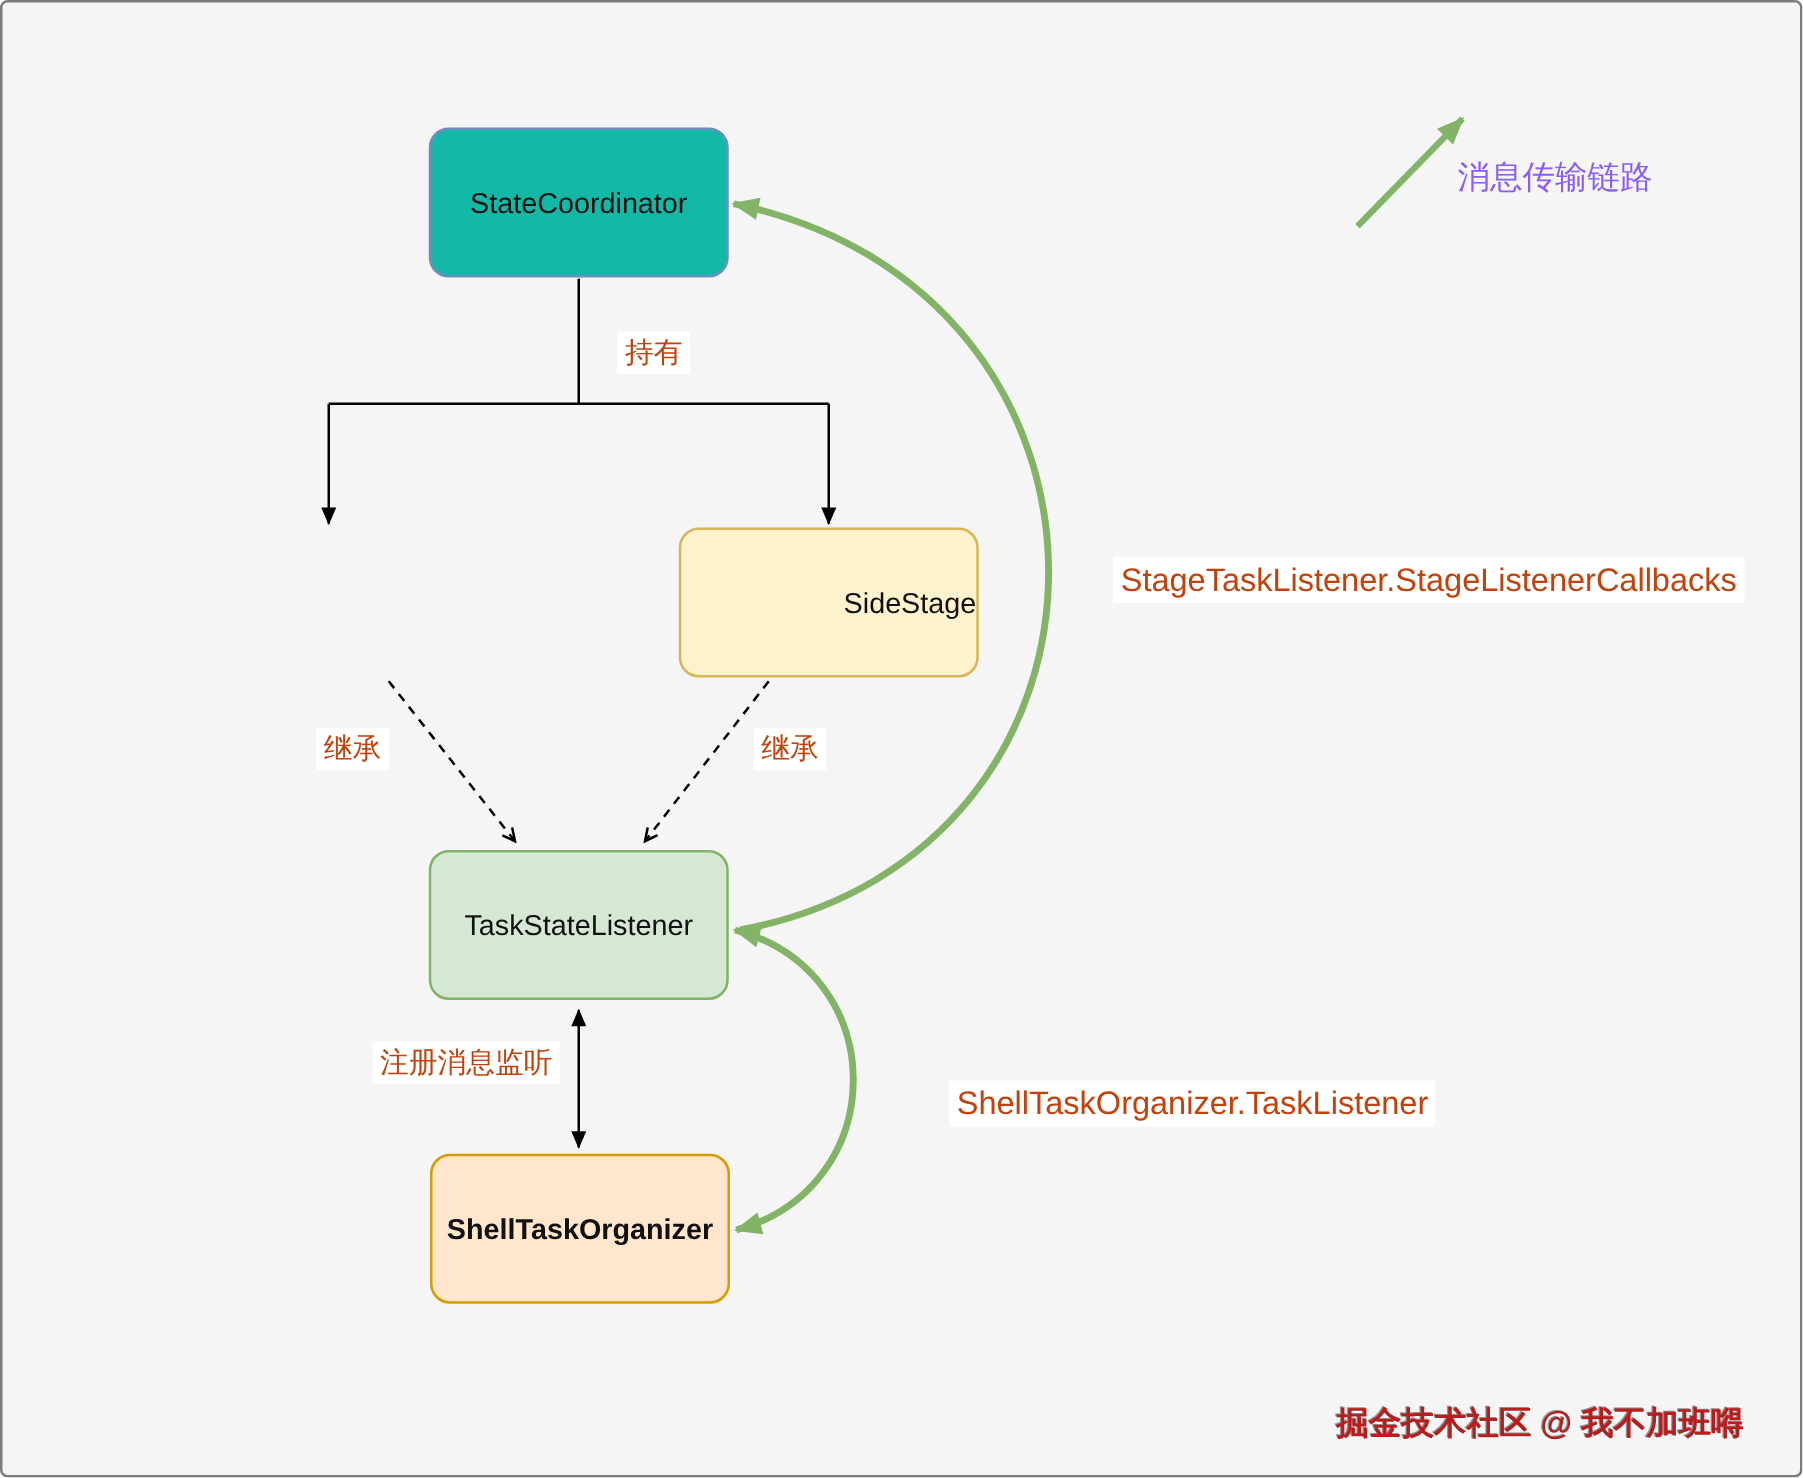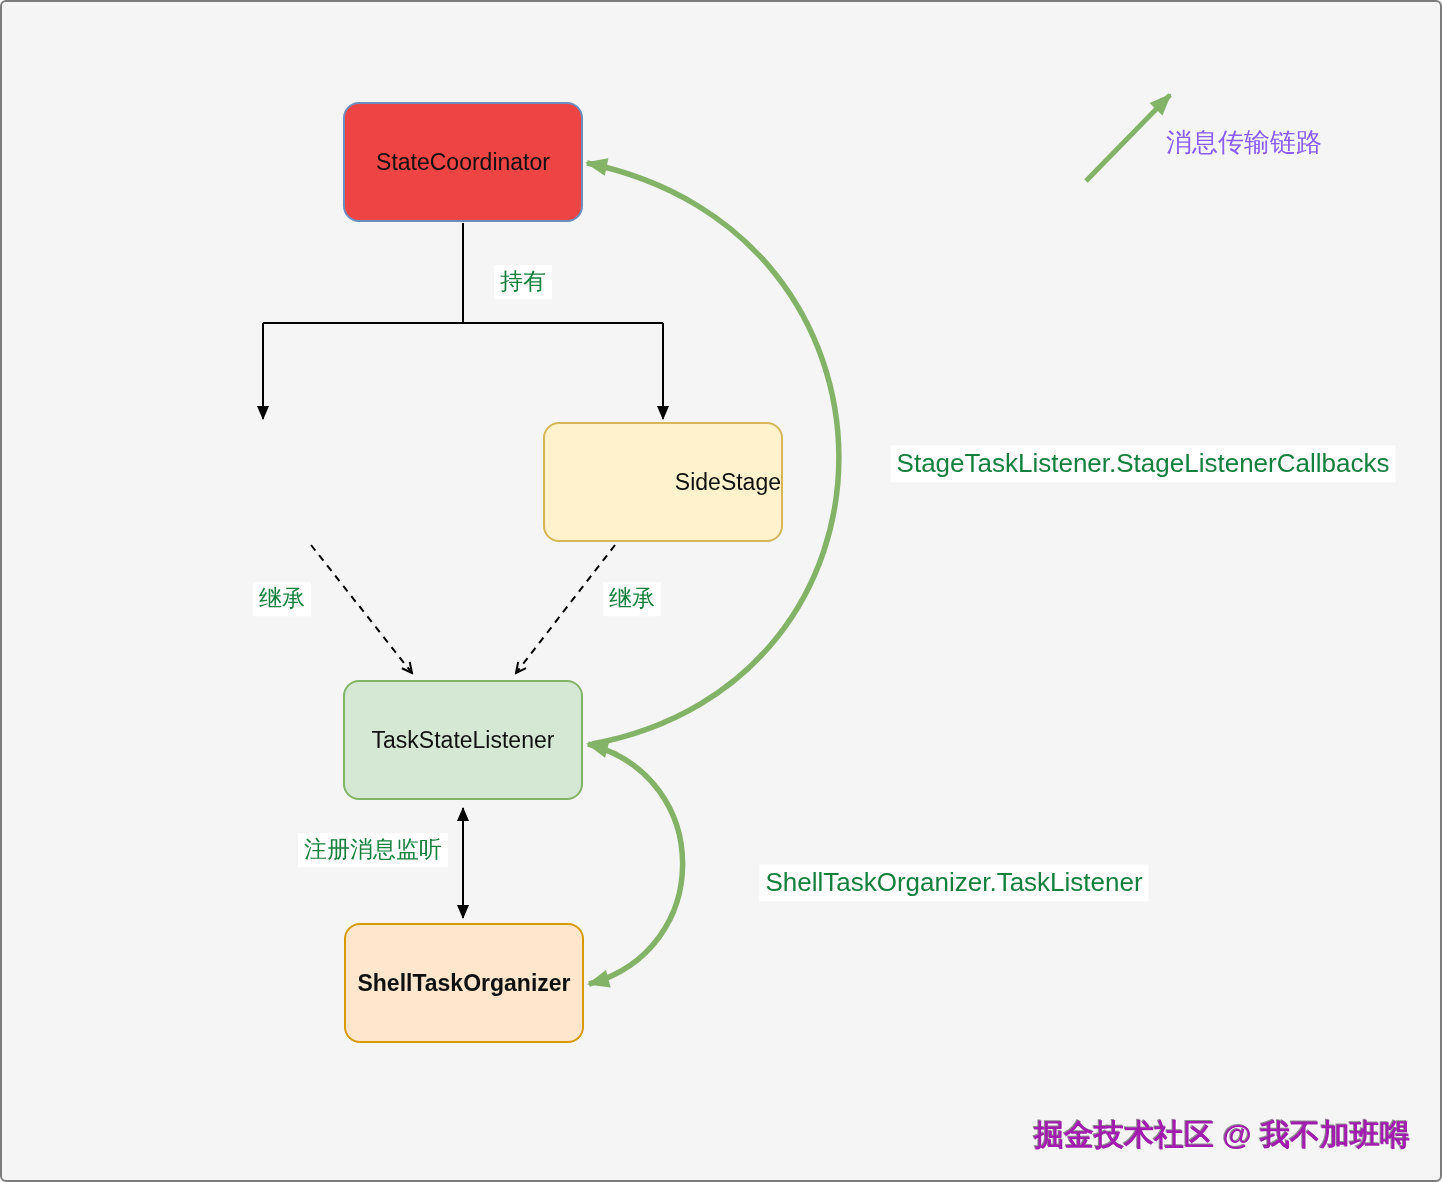--- a/index.html
+++ b/index.html
@@ -22,36 +22,36 @@
     display:flex;align-items:center;justify-content:center;
     font-size:23px;color:#111111;
     box-sizing:border-box;
     text-align:center;
   }
   .edge-label{
     position:absolute;
     transform:translate(-50%,-50%);
     background:#ffffff;
     padding:3px 6px;
-    font-size:23px;color:#15803d;
+    font-size:23px;color:#c2410c;
     white-space:nowrap;
     line-height:1.2;
   }
   .edge-label.big{font-size:26px;text-align:right;}
   .legend-label{
     position:absolute;
     transform:translate(-50%,-50%);
     font-size:26px;color:#8b5cf6;
     white-space:nowrap;
   }
   .watermark{
     position:absolute;
-    right:30px;bottom:24px;
-    font-size:30px;font-weight:bold;
-    color:#a21caf;
+    right:45px;bottom:24px;
+    font-size:26px;font-weight:bold;
+    color:#b91c1c;
     text-shadow:-1px -1px 0 #8f8f8f, 1px 1px 0 #ffffff;
     white-space:nowrap;
   }
 </style>
 </head>
 <body>
 
 <div id="canvas">
 
   <svg id="wires" viewBox="0 0 1442 1182" xmlns="http://www.w3.org/2000/svg">
@@ -76,21 +76,21 @@
 
     <path d="M461,806 L461,916" fill="none" stroke="#000000" stroke-width="2" marker-start="url(#mBlack)" marker-end="url(#mBlack)"></path>
 
     <path d="M590,742 C920,680 920,230 585,161" fill="none" stroke="#82b366" stroke-width="5.5" marker-end="url(#mGreen)"></path>
 
     <path d="M587,982 C712,948 712,775 586,742" fill="none" stroke="#82b366" stroke-width="5.5" marker-start="url(#mGreen)" marker-end="url(#mGreen)"></path>
 
     <path d="M1084,179 L1168,93" fill="none" stroke="#82b366" stroke-width="5" marker-end="url(#mGreen)"></path>
   </svg>
 
-  <div class="node" style="left: 341px; top: 100px; background: #ef4444; border-color: rgb(108, 142, 191);">
+  <div class="node" style="left: 341px; top: 100px; background: #14b8a6; border-color: rgb(108, 142, 191);">
     <span>StateCoordinator</span>
   </div>
 
 
   <div class="node" style="left: 541px; top: 420px; background: rgb(255, 242, 204); border-color: rgb(214, 182, 86); justify-content: flex-end;">
     <span>SideStage</span>
   </div>
 
   <div class="node" style="left: 341px; top: 678px; background: rgb(213, 232, 212); border-color: rgb(130, 179, 102);">
     <span>TaskStateListener</span>

